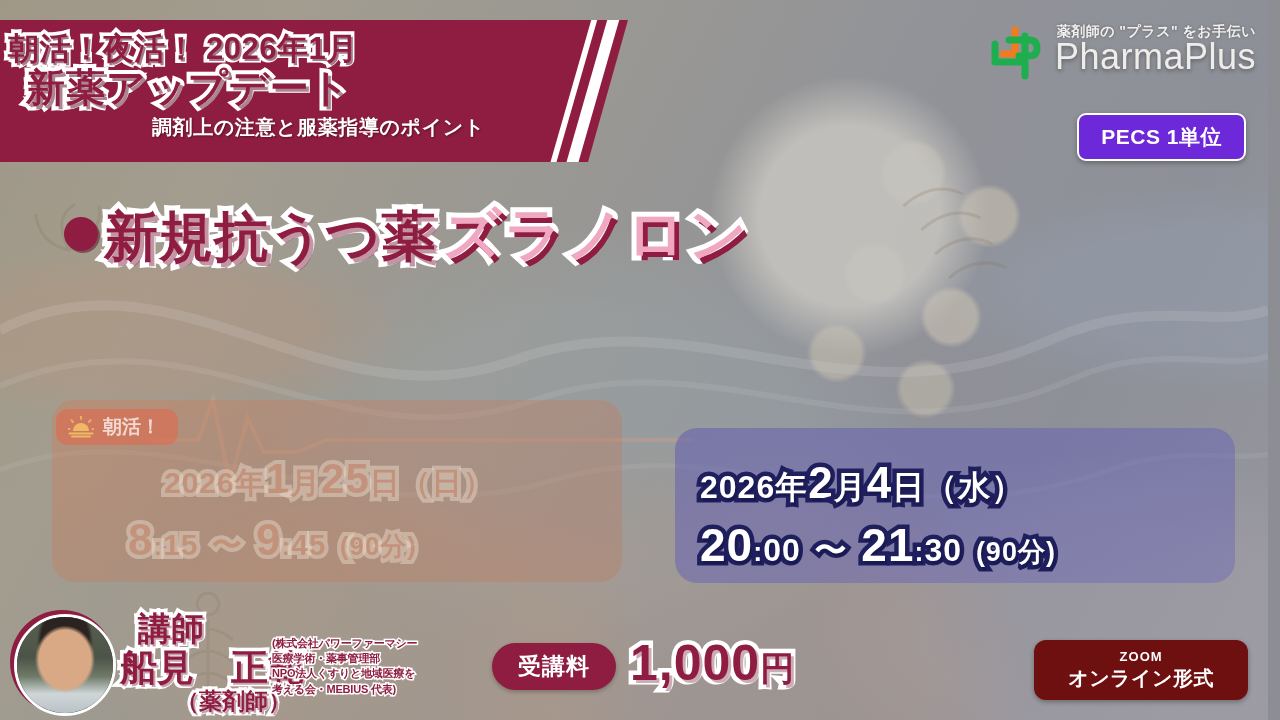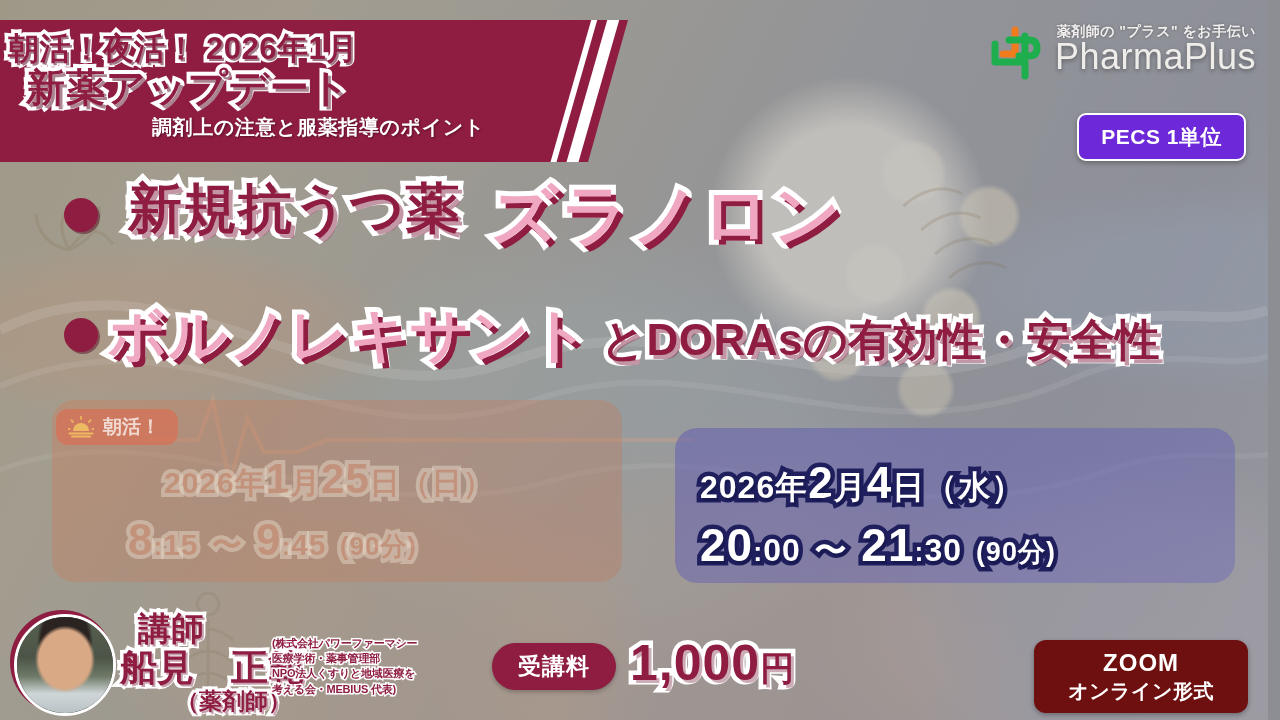--- a/index.html
+++ b/index.html
@@ -72,31 +72,31 @@
 
   
   .pecs{
     position:absolute;right:22px;top:113px;
     background:#6d28d9;border:2px solid #ffffff;border-radius:9px;
     padding:8px 22px;color:#fff;font-size:21px;font-weight:bold;letter-spacing:.5px;
     box-shadow:0 2px 5px rgba(0,0,0,.3);
   }
 
   
-  .title1{position:absolute;left:64px;top:180px;display:flex;align-items:flex-start;gap:30px;}
+  .title1{position:absolute;left:64px;top:204px;display:flex;align-items:flex-end;gap:6px;}
   .title2{position:absolute;left:64px;top:305px;display:flex;align-items:baseline;gap:10px;}
   .dot{width:34px;height:34px;border-radius:50%;background:#8e1d41;flex:0 0 auto;
        box-shadow:2px 2px 0 rgba(85,10,36,.5);align-self:center;}
   .t-dark{
     font-size:54px;font-weight:bold;letter-spacing:1px;color:#8e1d41;
     -webkit-text-stroke:10px #ffffff;paint-order:stroke fill;
     text-shadow:4px 4px 0 rgba(120,22,56,.45);line-height:1.05;
   }
   .t-pink{
-    font-size:67px;font-weight:bold;letter-spacing:2px;color:#f0a8c2;
+    font-size:58px;font-weight:bold;letter-spacing:2px;color:#f0a8c2;
     -webkit-text-stroke:10px #ffffff;paint-order:stroke fill;
     text-shadow:5px 5px 0 #8e1d41;line-height:1.05;
   }
   .t2-pink{
     font-size:58px;font-weight:bold;letter-spacing:1px;color:#f0a8c2;
     -webkit-text-stroke:10px #ffffff;paint-order:stroke fill;
     text-shadow:5px 5px 0 #8e1d41;line-height:1.05;
   }
   .t2-dark{
     font-size:44px;font-weight:bold;letter-spacing:.5px;color:#8e1d41;
@@ -169,21 +169,21 @@
     padding:8px 26px;color:#fff;font-size:23px;font-weight:bold;letter-spacing:1px;
     box-shadow:0 2px 4px rgba(0,0,0,.25);}
   .fee-amt{position:absolute;left:630px;top:634px;font-size:50px;font-weight:bold;color:#8e1d41;
     -webkit-text-stroke:9px #ffffff;paint-order:stroke fill;letter-spacing:1px;
     text-shadow:3px 3px 0 rgba(110,18,50,.35);}
   .fee-yen{font-size:34px;}
 
   
   .zoombox{position:absolute;right:20px;top:640px;background:#6e0f10;border-radius:12px;
     padding:9px 34px;text-align:center;color:#fff;box-shadow:0 2px 5px rgba(0,0,0,.3);}
-  .zb1{font-size:24px;font-weight:bold;letter-spacing:1px;line-height:1.2;}
+  .zb1{font-size:13px;font-weight:bold;letter-spacing:1px;line-height:1.2;}
   .zb2{font-size:20px;font-weight:bold;letter-spacing:.5px;line-height:1.3;}
 </style>
 </head>
 <body>
 
 <div class="poster">
 
   <div class="bg-base"></div>
   <div class="bg-photo"></div>
   <div class="bg-wave">
@@ -232,25 +232,20 @@
   </div>
 
   <div class="pecs">PECS 1単位</div>
 
   <div class="title1">
     <div class="dot"></div>
     <span class="t-dark">新規抗うつ薬</span>
     <span class="t-pink">ズラノロン</span>
   </div>
 
-  <div class="title2">
-    <div class="dot"></div>
-    <span class="t2-pink">ボルノレキサント</span>
-    <span class="t2-dark">とDORAsの有効性・安全性</span>
-  </div>
 
   <div class="sess sess-am"></div>
   <div class="badge badge-am">
     <span class="ic">
       <svg viewBox="0 0 26 22" width="26" height="22">
         <g stroke="rgba(238,186,96,.85)" stroke-width="2" stroke-linecap="round">
           <path d="M13,3 L13,0.5 M5,6 L3.4,4.2 M21,6 L22.6,4.2 M1.5,13 L-0.5,13 M24.5,13 L26.5,13"></path>
         </g>
         <path d="M5,15 a8,8 0 0 1 16,0 z" fill="rgba(242,192,100,.9)"></path>
         <path d="M1.5,17.5 L24.5,17.5 M4,20.5 L22,20.5" stroke="rgba(242,192,100,.9)" stroke-width="2" stroke-linecap="round"></path>

